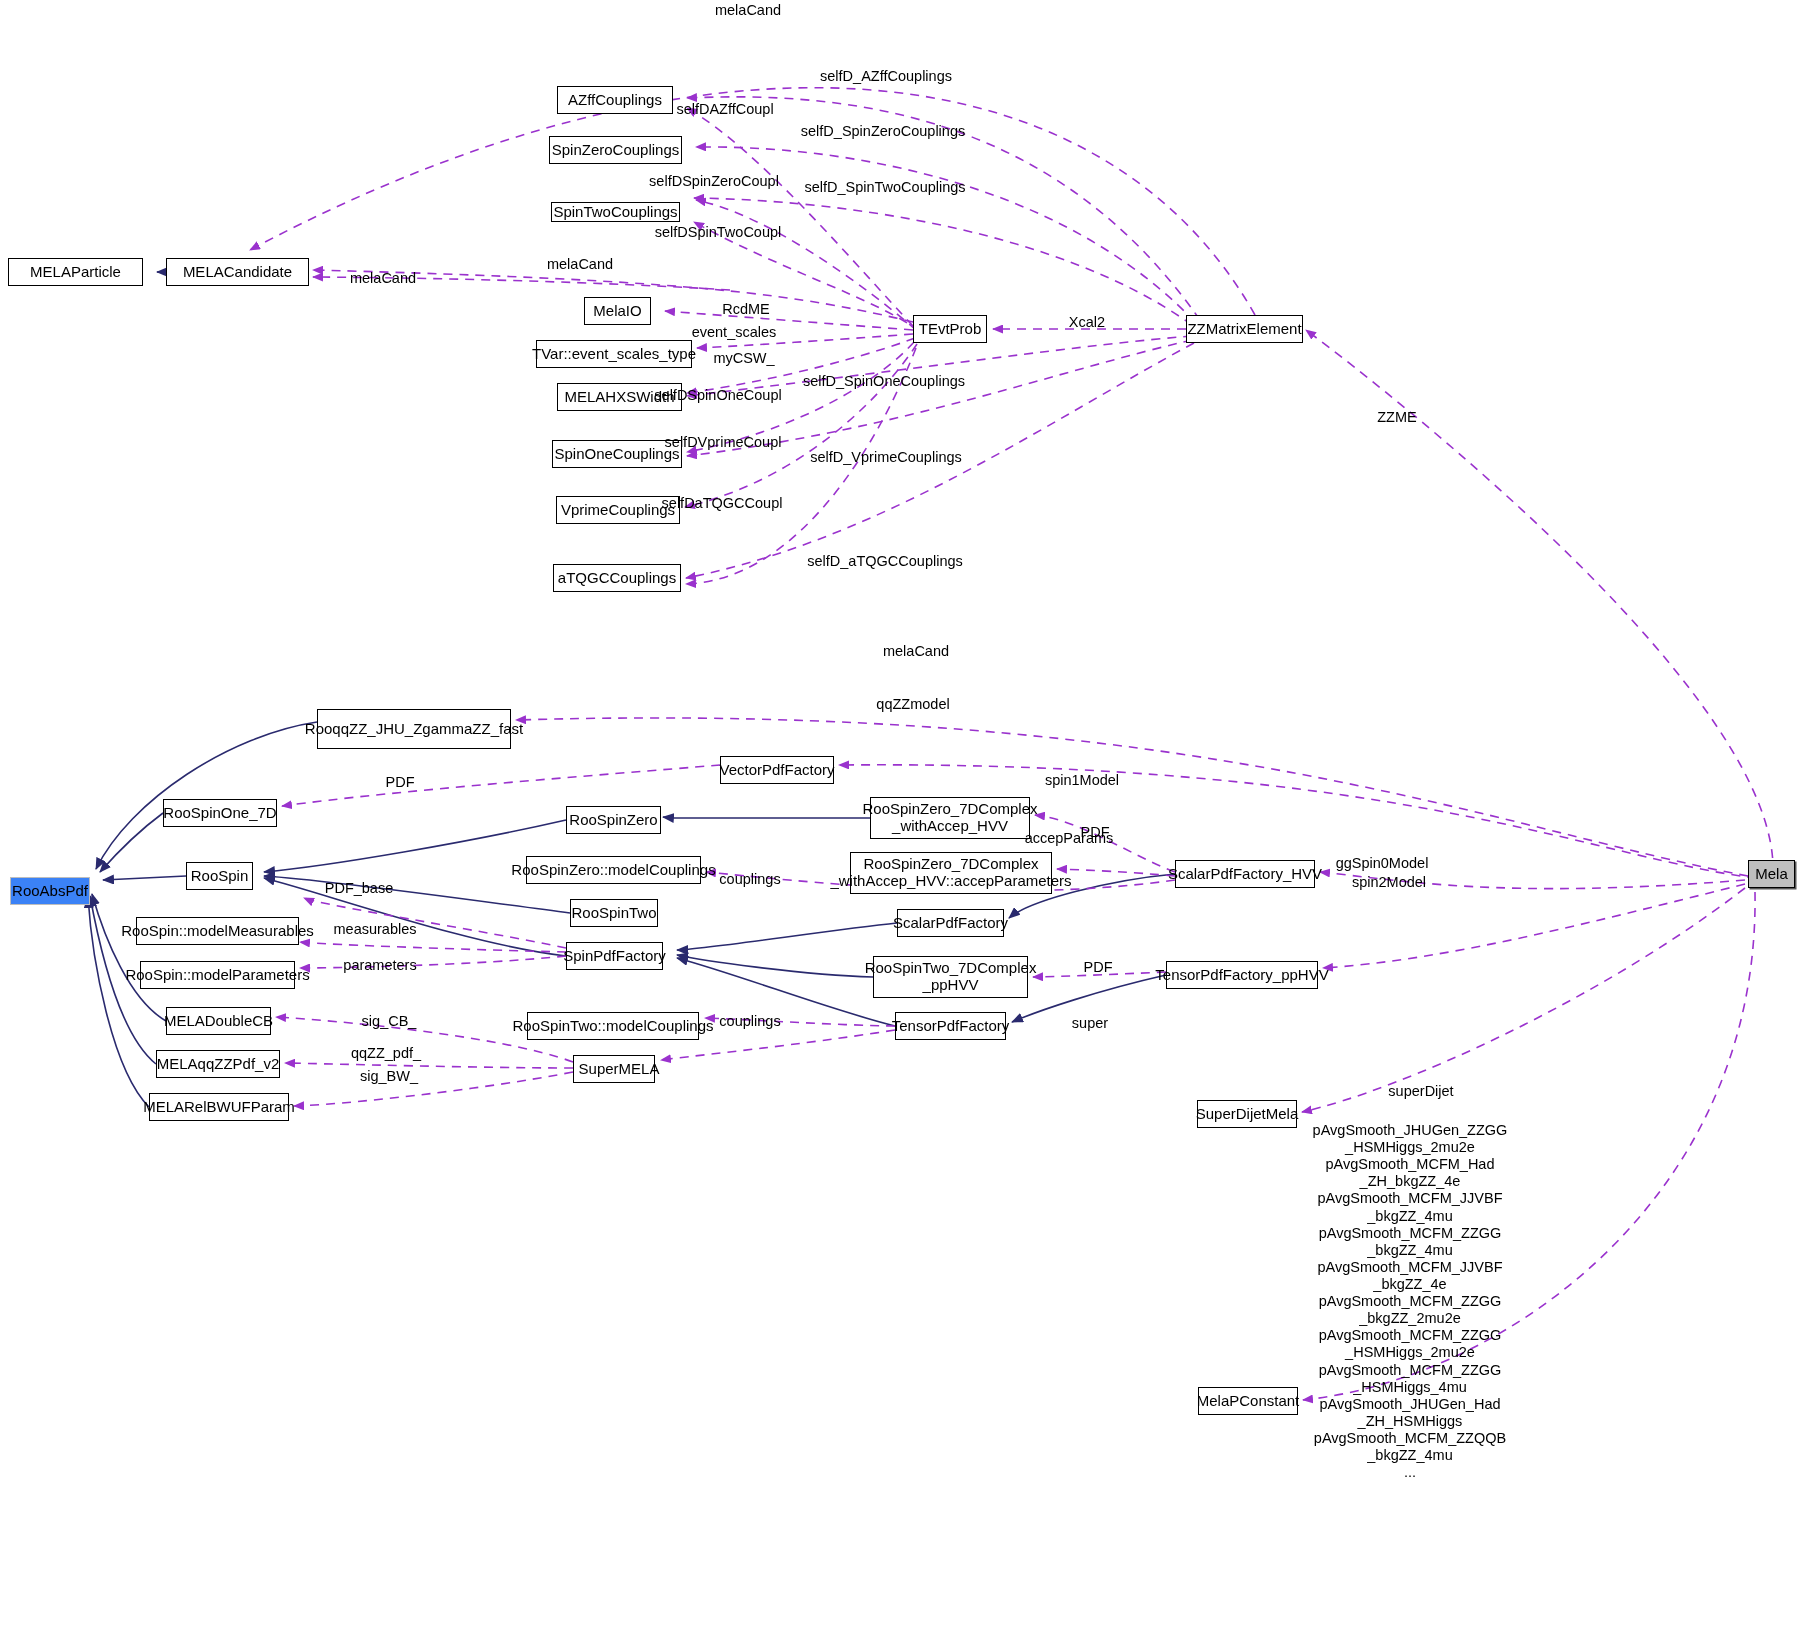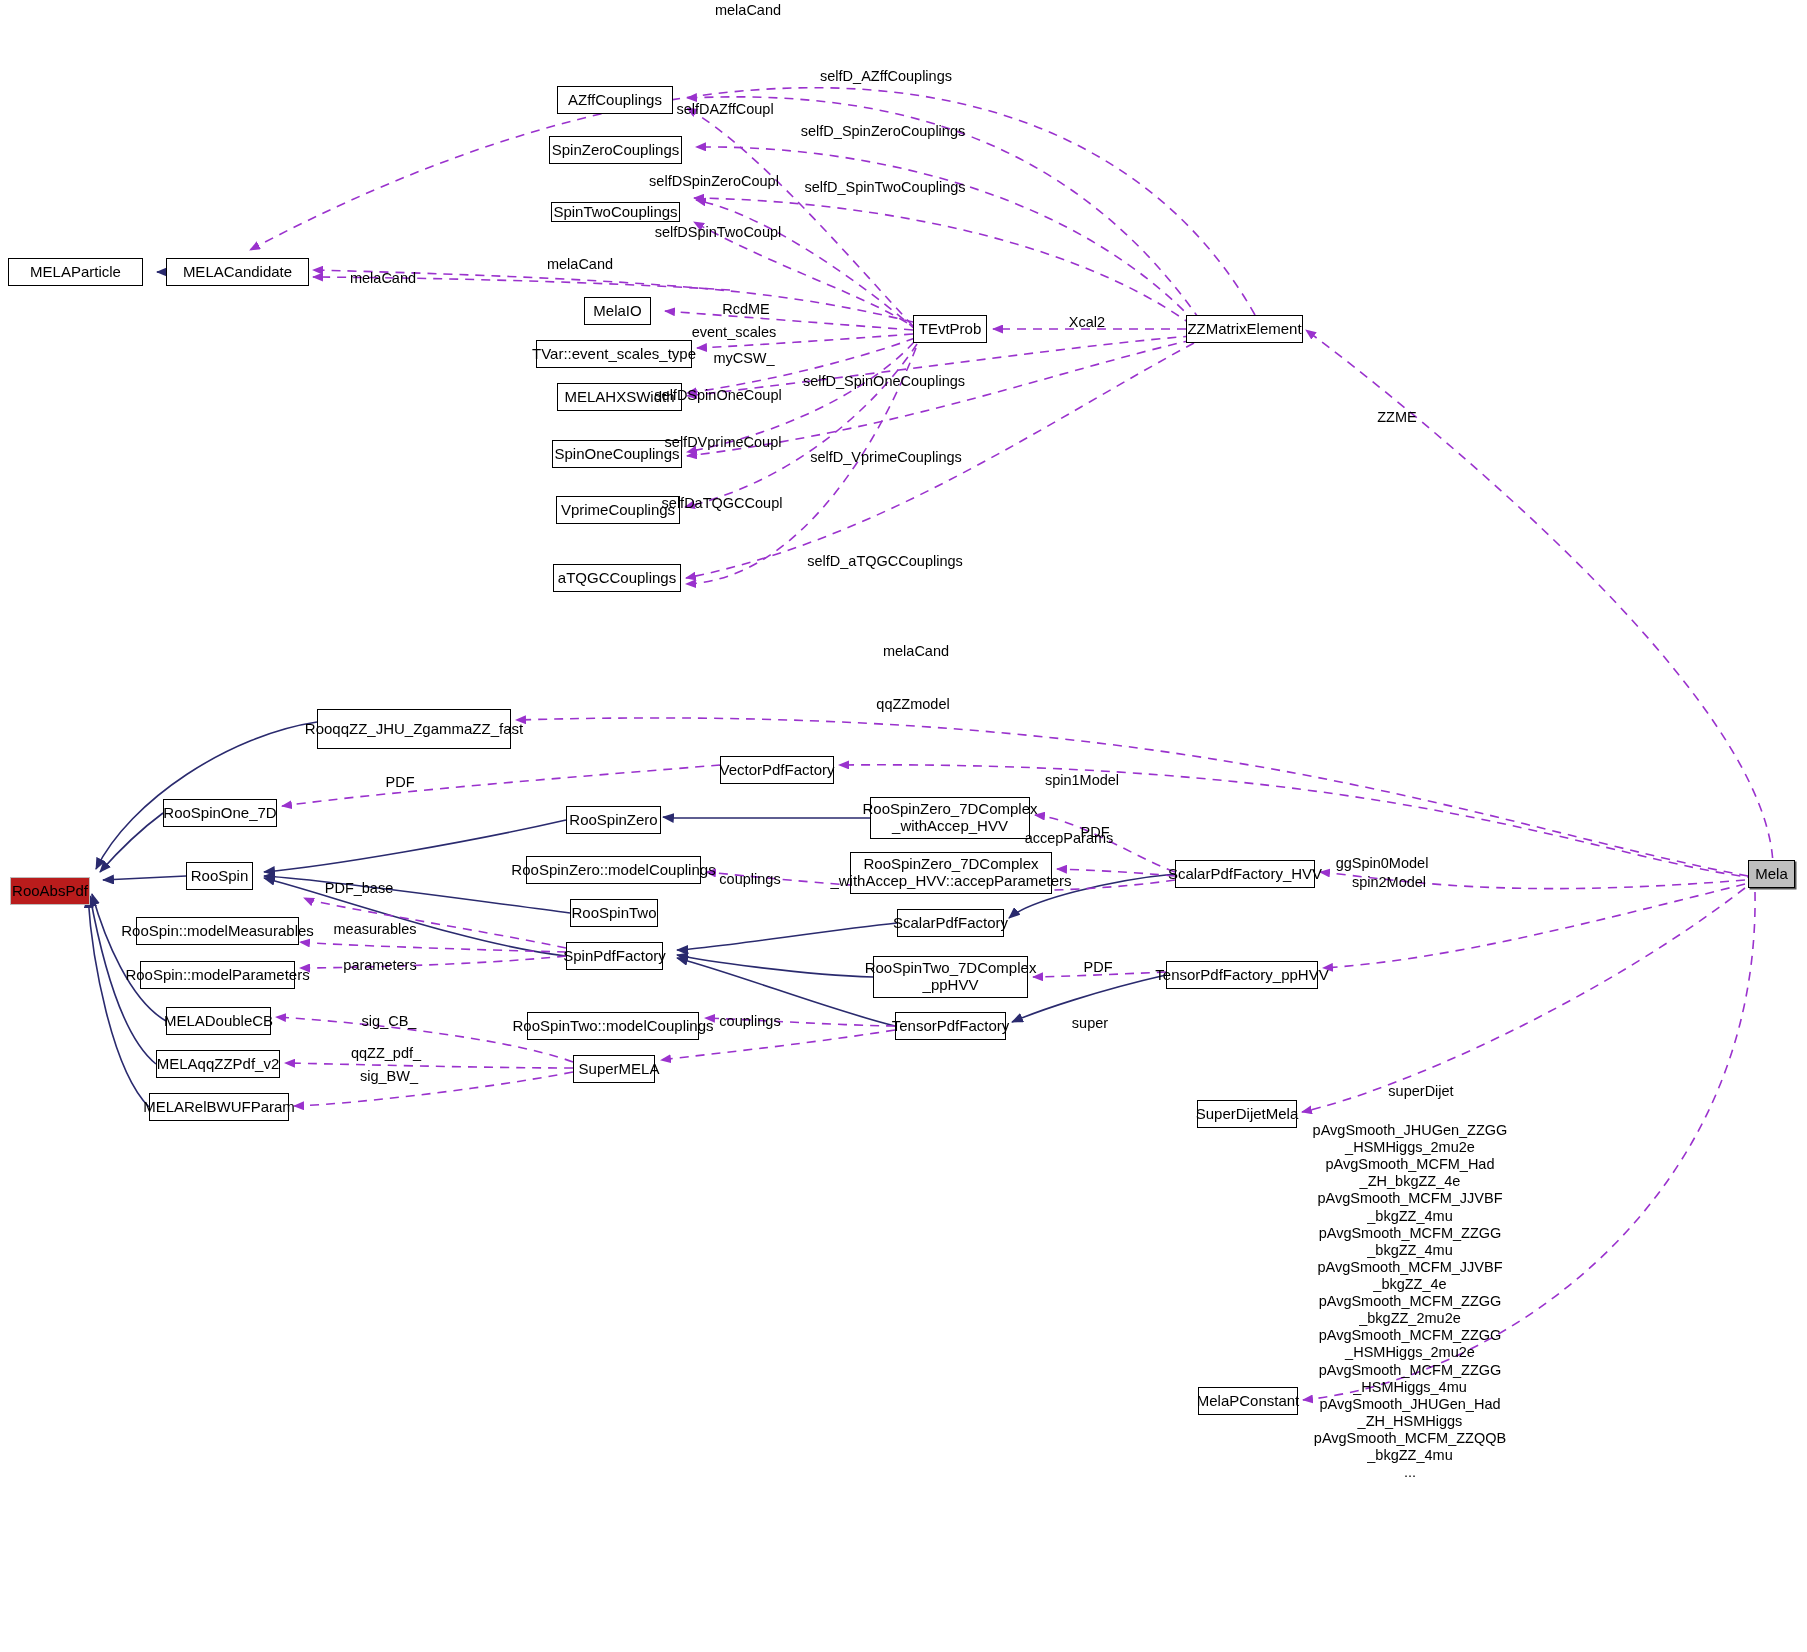--- a/index.html
+++ b/index.html
@@ -5,21 +5,21 @@
   html,body{margin:0;padding:0;background:#ffffff;}
   #canvas{position:relative;width:1807px;height:1652px;background:#ffffff;
           font-family:"Liberation Sans","DejaVu Sans",sans-serif;overflow:hidden;}
   svg#edges{position:absolute;left:0;top:0;width:1807px;height:1652px;pointer-events:none;}
   .node{position:absolute;box-sizing:border-box;background:#ffffff;border:1px solid #000000;
         display:flex;align-items:center;justify-content:center;text-align:center;
         font-size:15px;color:#000000;line-height:1.12;white-space:pre;
         box-shadow:1.5px 1.5px 0 0 #555555;padding:1px 6px;}
   .node.plain{box-shadow:none;}
   .node.current{background:#bfbfbf;border:1px solid #000;box-shadow:1.5px 1.5px 0 0 #555;}
-  .node.base{background:#b91c1c;border:1px solid #bdbdbd;box-shadow:none;}
+  .node.base{background:#3b82f6;border:1px solid #bdbdbd;box-shadow:none;}
   .elabel{position:absolute;font-size:14.5px;color:#000000;white-space:pre;
           text-align:center;line-height:1.18;}
   .elabel.center{text-align:center;}
 </style>
 </head>
 <body>
 
 <div id="canvas">
 
   <svg id="edges" viewBox="0 0 1807 1652">

